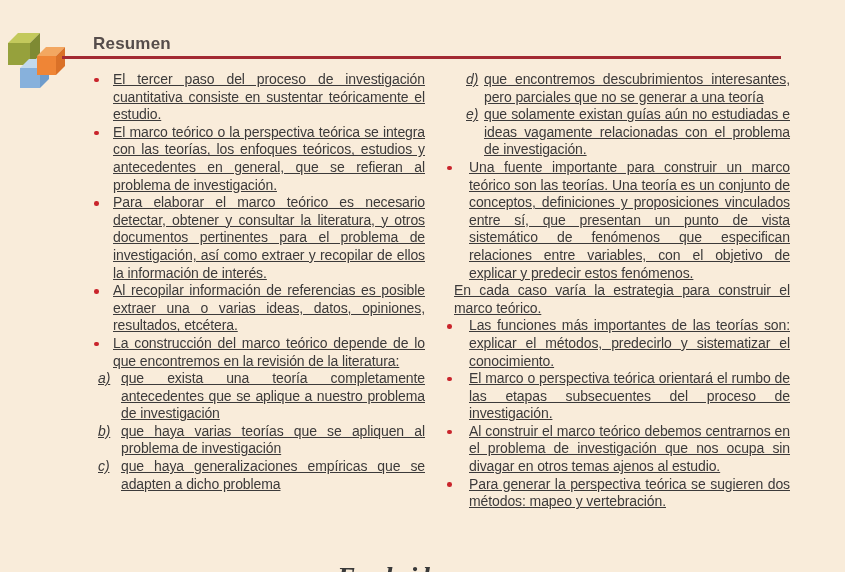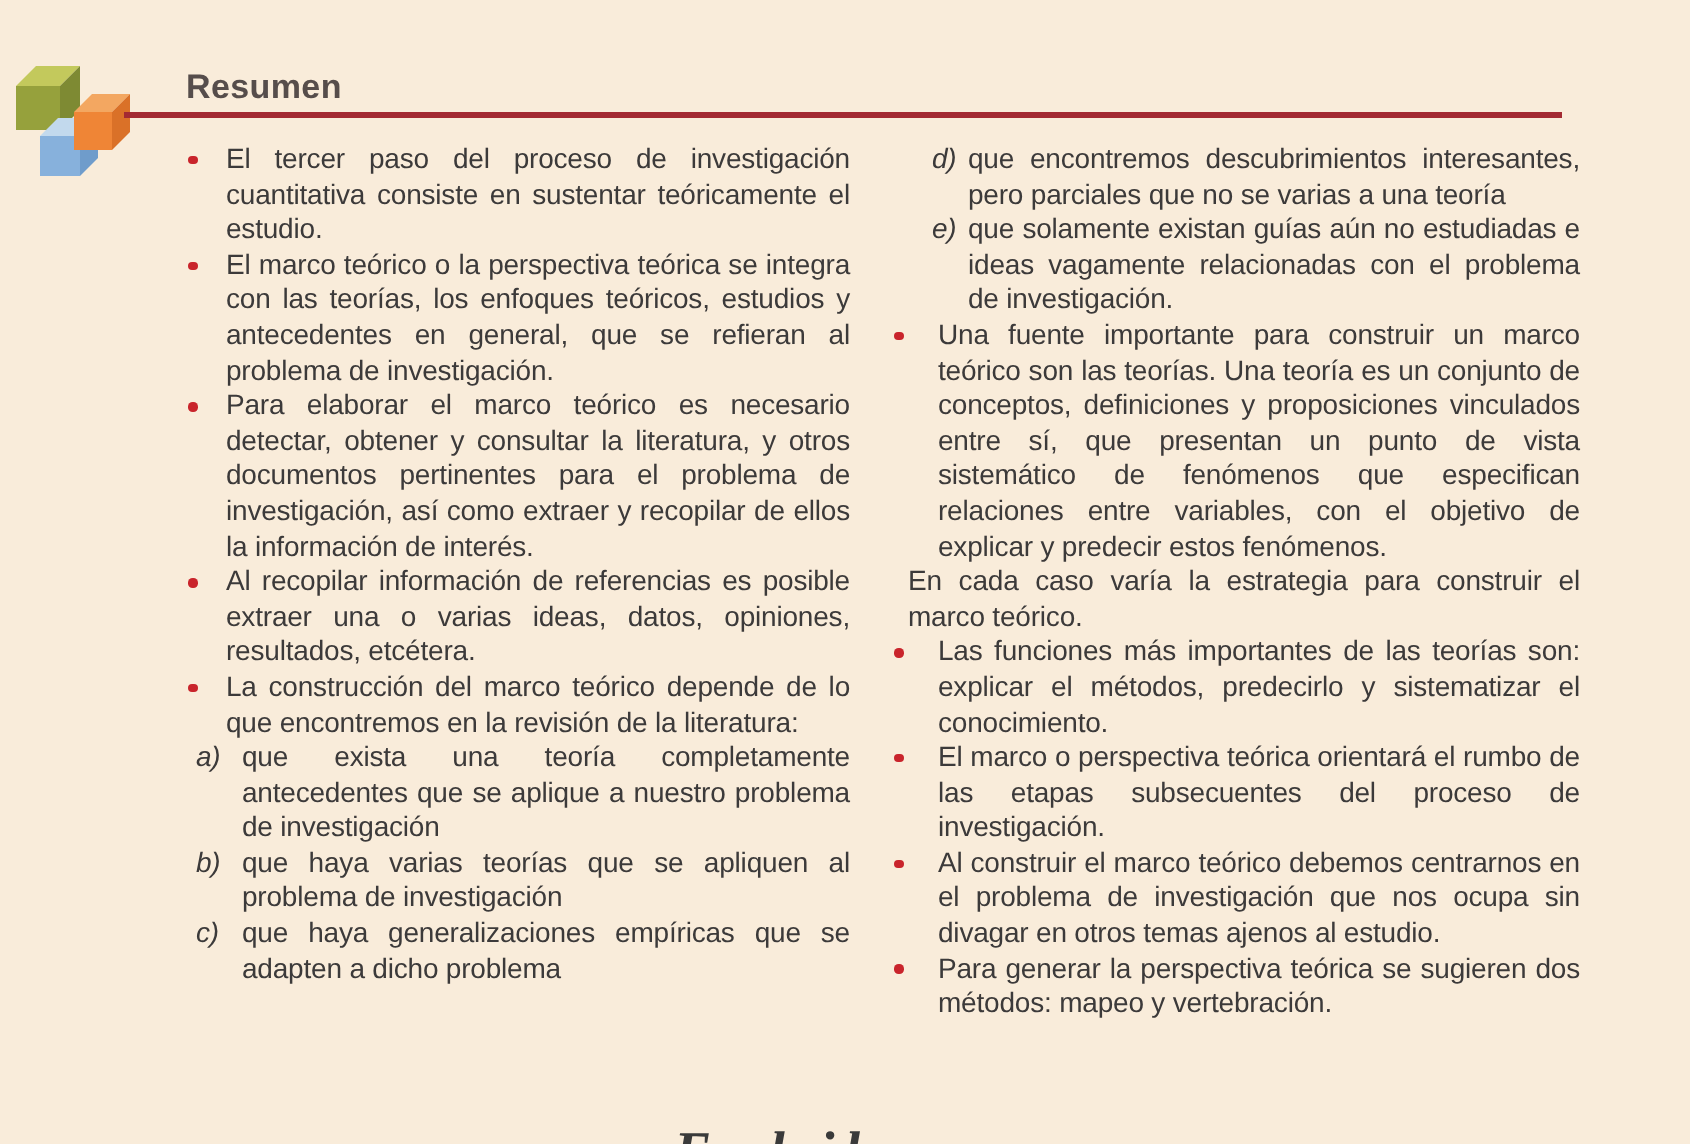--- a/index.html
+++ b/index.html
@@ -16,20 +16,21 @@
   .page{position:relative;width:845px;height:572px;}
   .logo{position:absolute;left:6px;top:31px;width:64px;height:62px;}
   .page-title{
     position:absolute;left:93px;top:34px;font-size:17px;font-weight:bold;
     color:var(--title);letter-spacing:.2px;
   }
   .rule{position:absolute;left:62px;top:56px;width:719px;height:3px;background:var(--rule);}
   .col{
     position:absolute;top:71px;font-size:14px;line-height:17.6px;color:var(--text);
     letter-spacing:-0.1px;
+    text-decoration:underline;
   }
   .col-left{left:93px;width:332px;}
   .col-right{left:446px;width:344px;}
   .col ul{list-style:none;margin:0;padding:0;}
   .it{display:flex;align-items:flex-start;}
   .txt{
     flex:1;text-align:justify;hyphens:auto;-webkit-hyphens:auto;
   }
   .dot{flex:0 0 20px;position:relative;}
   .col-right .dot{flex:0 0 23px;}
@@ -112,21 +113,21 @@
           <span class="lbl">c)</span>
           <span class="txt">que haya generalizaciones empíricas que se adapten a dicho problema</span>
         </li>
     </ul>
   </div>
 
   <div class="col col-right">
     <ul>
       <li class="it sub">
           <span class="lbl">d)</span>
-          <span class="txt">que encontremos descubrimientos interesantes, pero parciales que no se varias a una teoría</span>
+          <span class="txt">que encontremos descubrimientos interesantes, pero parciales que no se generar a una teoría</span>
         </li>
       <li class="it sub">
           <span class="lbl">e)</span>
           <span class="txt">que solamente existan guías aún no estudiadas e ideas vagamente relacionadas con el problema de investigación.</span>
         </li>
       <li class="it b">
           <span class="dot"></span>
           <span class="txt">Una fuente importante para construir un marco teórico son las teorías. Una teoría es un conjunto de conceptos, definiciones y proposiciones vinculados entre sí, que presentan un punto de vista sistemático de fenómenos que especifican relaciones entre variables, con el objetivo de explicar y predecir estos fenómenos.</span>
         </li>
       <li class="it plain">

